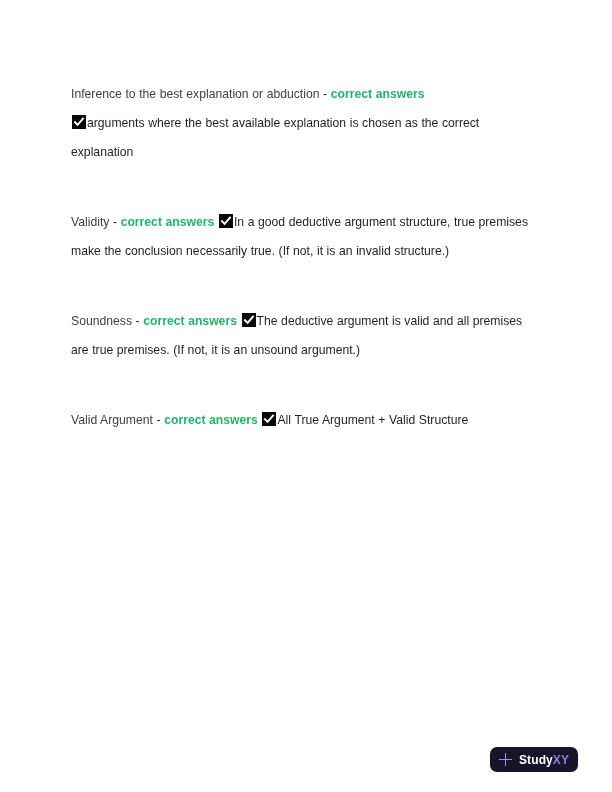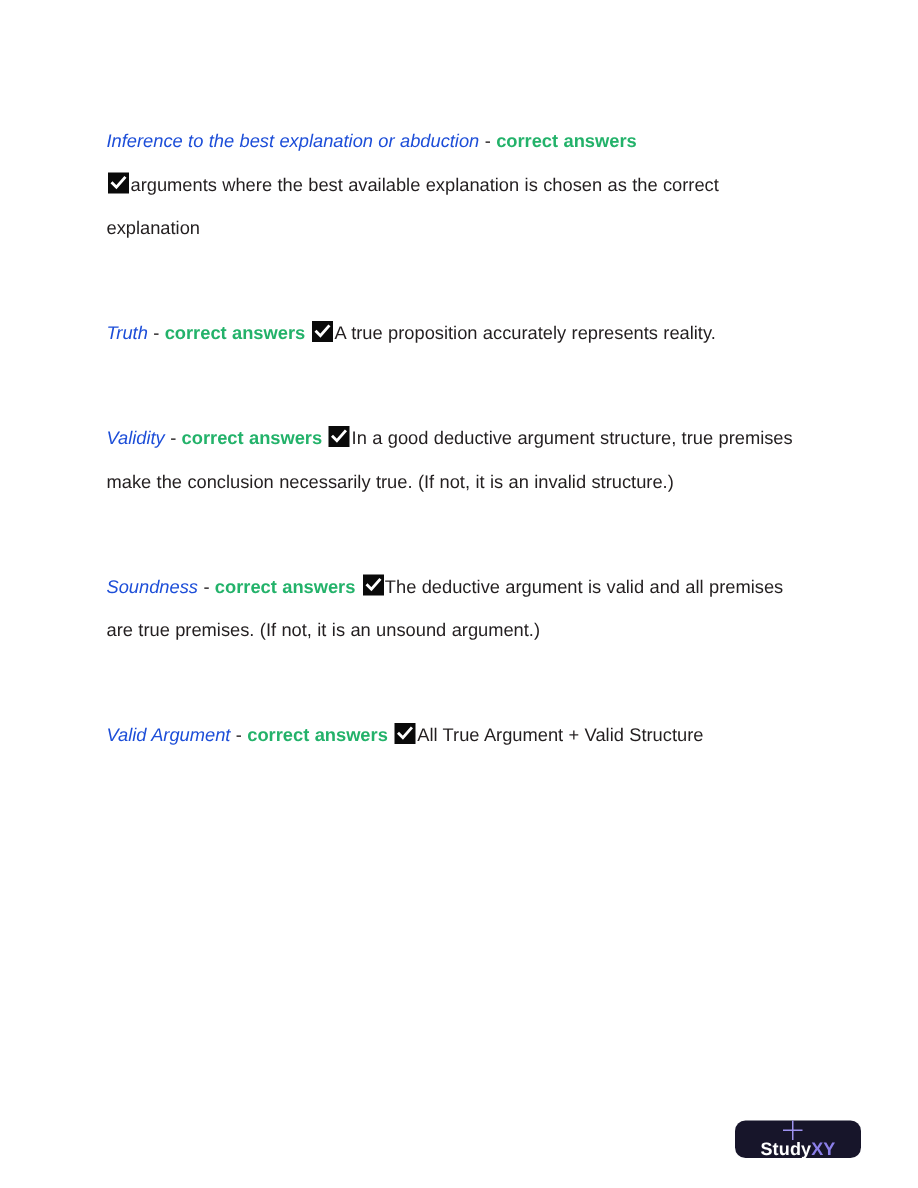--- a/index.html
+++ b/index.html
@@ -35,22 +35,21 @@
     margin: 0 0 41px 0;
     font-size: 12.2px;
     line-height: 29px;
     color: #231f20;
     text-align: left;
     word-spacing: 0.2px;
   }
   .qa-block:last-of-type { margin-bottom: 0; }
 
   .term {
-    color: #1d4ed8;
-    font-style: italic;
+    color: #404040;
   }
   .dash {
     color: #231f20;
   }
   .correct {
     color: #23b26a;
     font-weight: bold;
   }
 
   
@@ -83,21 +82,20 @@
     top: 747px;
     height: 25px;
     min-width: 84px;
     border-radius: 7px;
     background: #17152a;
     display: flex;
     align-items: center;
     justify-content: center;
     padding: 0 9px;
     box-sizing: border-box;
-    flex-direction: column;
   }
   #watermark .plus-icon {
     width: 13px;
     height: 13px;
     position: relative;
     margin-right: 7px;
     flex: 0 0 auto;
   }
   #watermark .plus-icon::before,
   #watermark .plus-icon::after {
@@ -130,25 +128,20 @@
 
   <div id="content">
 
     <p class="qa-block">
       <span class="term">Inference to the best explanation or abduction</span><span class="dash"> - </span><span class="correct">correct answers</span><br>
       <span class="checkbox"><svg viewBox="0 0 12 12" xmlns="http://www.w3.org/2000/svg">
             <path d="M2 6.2 L4.6 8.8 L10 2.6" fill="none" stroke="#ffffff" stroke-width="1.9" stroke-linecap="square" stroke-linejoin="miter"></path>
           </svg></span><span class="ans">arguments where the best available explanation is chosen as the correct explanation</span>
     </p>
 
-    <p class="qa-block">
-      <span class="term">Truth</span><span class="dash"> - </span><span class="correct">correct answers</span>&nbsp;<span class="checkbox"><svg viewBox="0 0 12 12" xmlns="http://www.w3.org/2000/svg">
-            <path d="M2 6.2 L4.6 8.8 L10 2.6" fill="none" stroke="#ffffff" stroke-width="1.9" stroke-linecap="square" stroke-linejoin="miter"></path>
-          </svg></span><span class="ans">A true proposition accurately represents reality.</span>
-    </p>
 
     <p class="qa-block">
       <span class="term">Validity</span><span class="dash"> - </span><span class="correct">correct answers</span>&nbsp;<span class="checkbox"><svg viewBox="0 0 12 12" xmlns="http://www.w3.org/2000/svg">
             <path d="M2 6.2 L4.6 8.8 L10 2.6" fill="none" stroke="#ffffff" stroke-width="1.9" stroke-linecap="square" stroke-linejoin="miter"></path>
           </svg></span><span class="ans">In a good deductive argument structure, true premises make the conclusion necessarily true. (If not, it is an invalid structure.)</span>
     </p>
 
     <p class="qa-block">
       <span class="term">Soundness</span><span class="dash"> - </span><span class="correct">correct answers</span>&nbsp;<span class="checkbox"><svg viewBox="0 0 12 12" xmlns="http://www.w3.org/2000/svg">
             <path d="M2 6.2 L4.6 8.8 L10 2.6" fill="none" stroke="#ffffff" stroke-width="1.9" stroke-linecap="square" stroke-linejoin="miter"></path>

